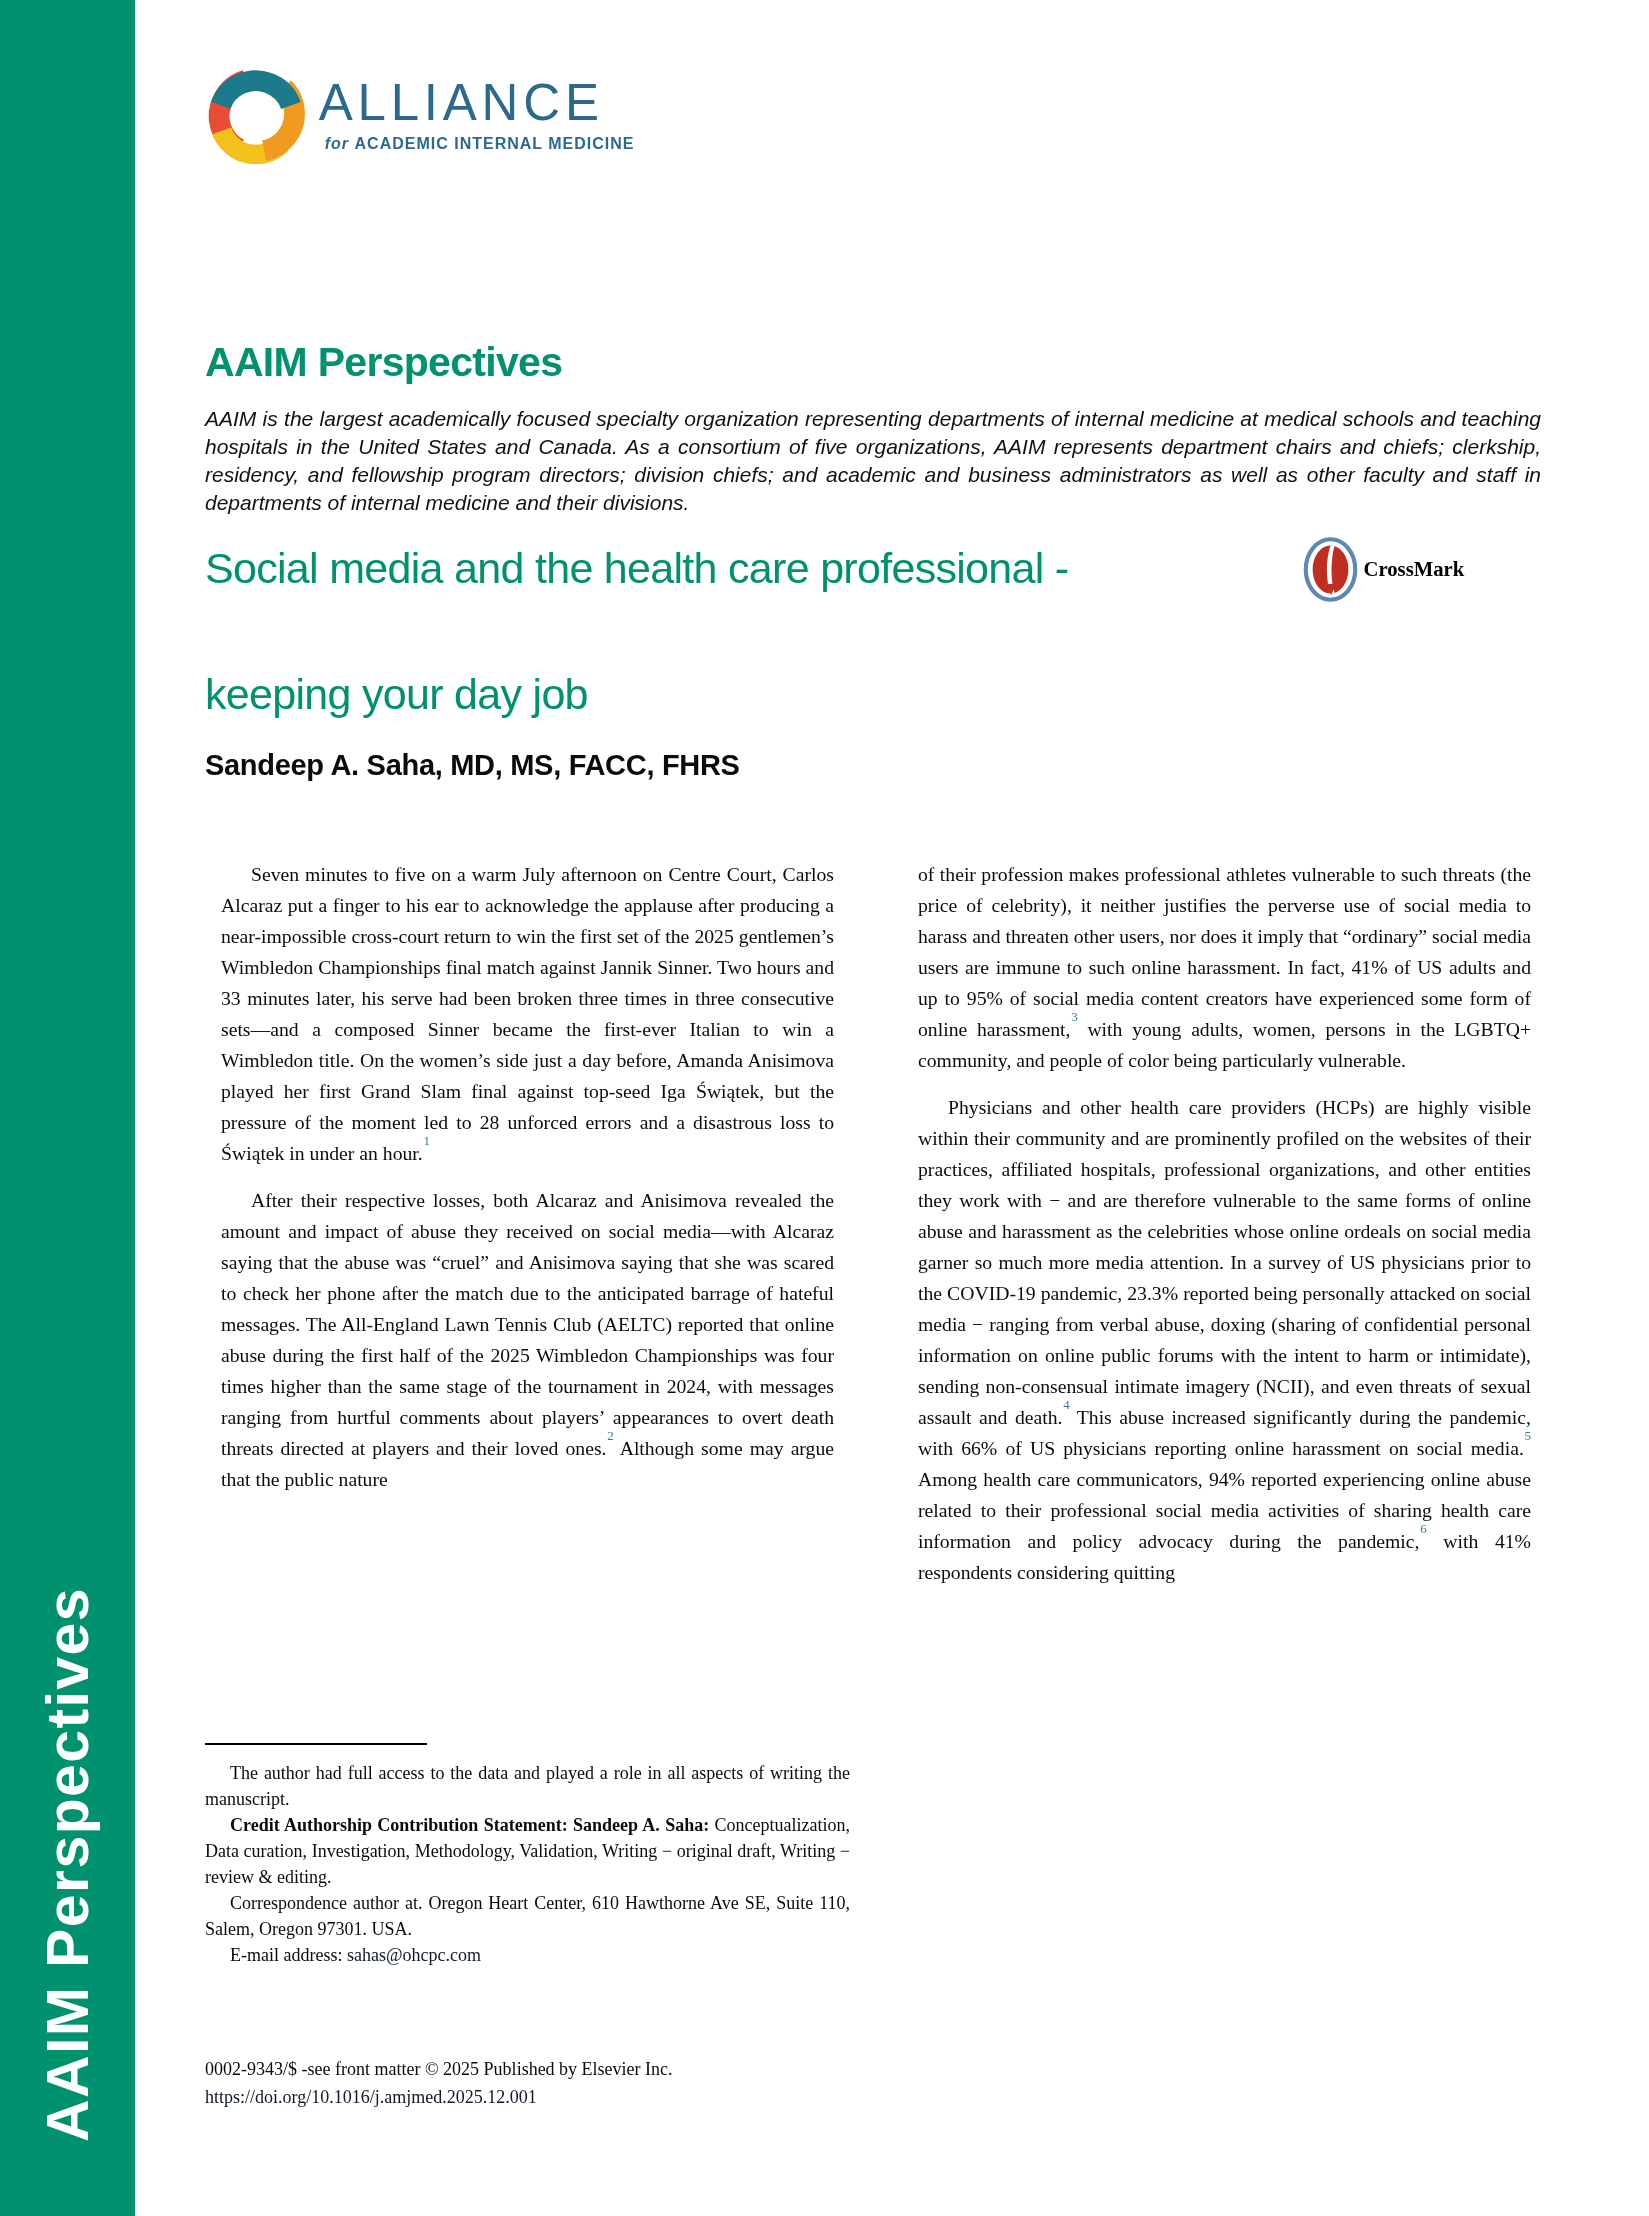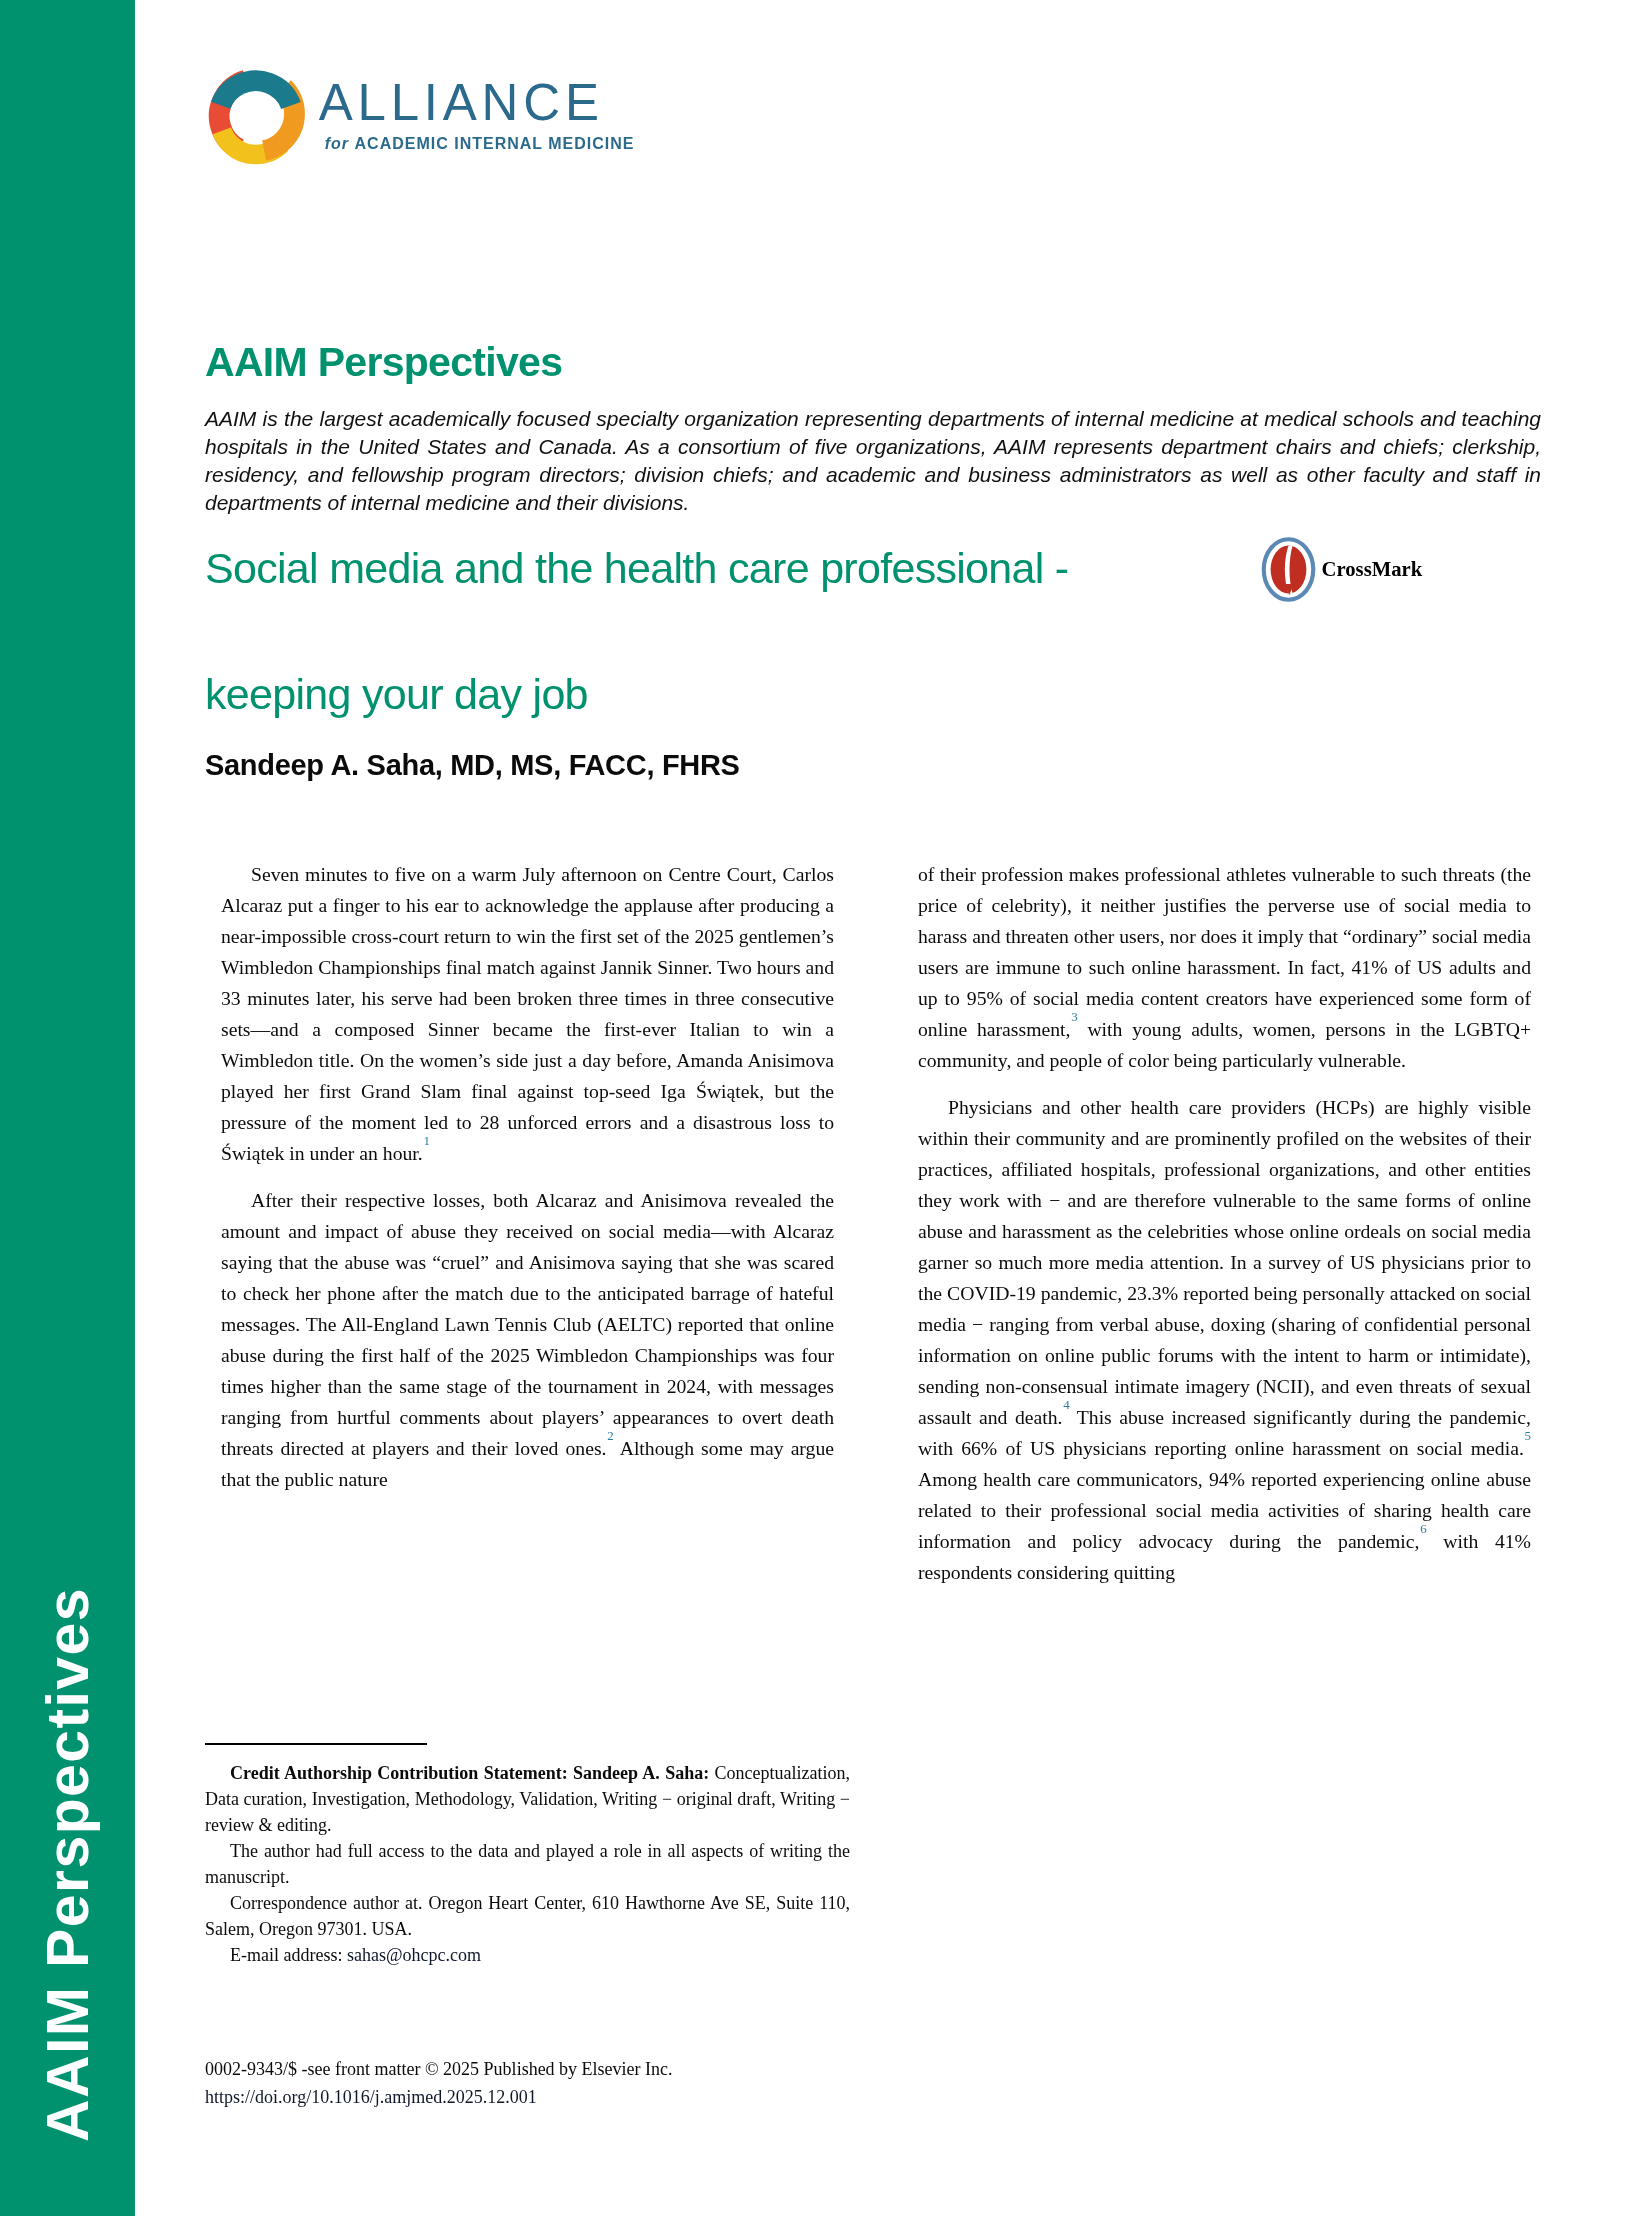--- a/index.html
+++ b/index.html
@@ -34,21 +34,21 @@
 
   
   .title{position:absolute;left:205px;top:537px;margin:0;
          font-family:"Liberation Sans", sans-serif;font-weight:normal;font-size:43px;
          letter-spacing:-0.7px;line-height:63px;color:#00926E;}
   .author{position:absolute;left:205px;top:749px;
          font-family:"Liberation Sans", sans-serif;font-weight:bold;font-size:29px;
          letter-spacing:-0.3px;color:#0b0b0b;}
 
   
-  .crossmark{position:absolute;left:1261px;top:537px;display:flex;align-items:center;cursor:pointer;justify-content:center;}
+  .crossmark{position:absolute;left:1303px;top:537px;display:flex;align-items:center;cursor:pointer;justify-content:center;}
   .cm-icon{width:55px;height:65px;}
   .cm-label{font-family:"Liberation Serif", serif;font-weight:600;font-size:20.7px;color:#000;margin-left:5.5px;}
 
   
   .col{position:absolute;top:843px;width:645px;font-size:19.7px;line-height:31px;
        text-align:justify;}
   .col.left{left:205px;}
   .col.right{left:902px;}
   .col p{margin:16px;}
   .col p.indent{text-indent:30px;}
@@ -116,22 +116,22 @@
     <p class="indent">After their respective losses, both Alcaraz and Anisimova revealed the amount and impact of abuse they received on social media—with Alcaraz saying that the abuse was “cruel” and Anisimova saying that she was scared to check her phone after the match due to the anticipated barrage of hateful messages. The All-England Lawn Tennis Club (AELTC) reported that online abuse during the first half of the 2025 Wimbledon Championships was four times higher than the same stage of the tournament in 2024, with messages ranging from hurtful comments about players’ appearances to overt death threats directed at players and their loved ones.<sup class="ref">2</sup> Although some may argue that the public nature</p>
   </div>
 
   <div class="col right">
     <p>of their profession makes professional athletes vulnerable to such threats (the price of celebrity), it neither justifies the perverse use of social media to harass and threaten other users, nor does it imply that “ordinary” social media users are immune to such online harassment. In fact, 41% of US adults and up to 95% of social media content creators have experienced some form of online harassment,<sup class="ref">3</sup> with young adults, women, persons in the LGBTQ+ community, and people of color being particularly vulnerable.</p>
     <p class="indent">Physicians and other health care providers (HCPs) are highly visible within their community and are prominently profiled on the websites of their practices, affiliated hospitals, professional organizations, and other entities they work with − and are therefore vulnerable to the same forms of online abuse and harassment as the celebrities whose online ordeals on social media garner so much more media attention. In a survey of US physicians prior to the COVID-19 pandemic, 23.3% reported being personally attacked on social media − ranging from verbal abuse, doxing (sharing of confidential personal information on online public forums with the intent to harm or intimidate), sending non-consensual intimate imagery (NCII), and even threats of sexual assault and death.<sup class="ref">4</sup> This abuse increased significantly during the pandemic, with 66% of US physicians reporting online harassment on social media.<sup class="ref">5</sup> Among health care communicators, 94% reported experiencing online abuse related to their professional social media activities of sharing health care information and policy advocacy during the pandemic,<sup class="ref">6</sup> with 41% respondents considering quitting</p>
   </div>
 
   <div class="footnote">
     <hr>
+    <p>The author had full access to the data and played a role in all aspects of writing the manuscript.</p>
     <p><b>Credit Authorship Contribution Statement: Sandeep A. Saha:</b> Conceptualization, Data curation, Investigation, Methodology, Validation, Writing − original draft, Writing − review &amp; editing.</p>
-    <p>The author had full access to the data and played a role in all aspects of writing the manuscript.</p>
     <p>Correspondence author at. Oregon Heart Center, 610 Hawthorne Ave SE, Suite 110, Salem, Oregon 97301. USA.</p>
     <p>E-mail address: <a class="tlink">sahas@ohcpc.com</a></p>
   </div>
 
   <div class="pgfooter">
     <span class="line">0002-9343/$ -see front matter © 2025 Published by Elsevier Inc.</span>
     <a class="line tlink">https://doi.org/10.1016/j.amjmed.2025.12.001</a>
   </div>
 
 </div>

